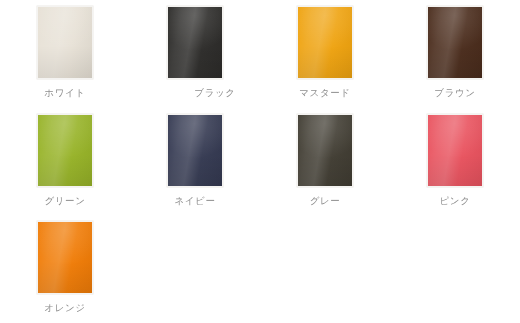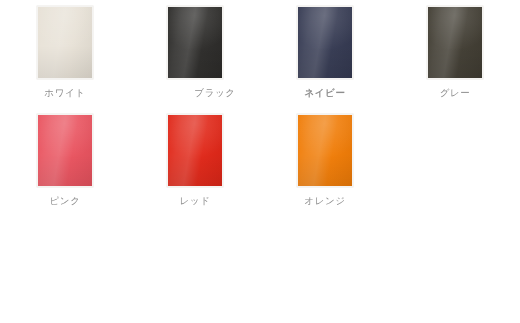--- a/index.html
+++ b/index.html
@@ -103,51 +103,63 @@
   </div>
 
   <div class="swatch-cell">
     <div class="swatch-frame">
       <div class="swatch-chip" style="background-color: rgb(45, 44, 42);"></div>
     </div>
     <div class="swatch-label" style="color: rgb(141, 141, 141); margin-left: 40px;">ブラック</div>
   </div>
 
 
+  <div class="swatch-cell">
+    <div class="swatch-frame">
+      <div class="swatch-chip" style="background-color: rgb(239, 163, 16);"></div>
+    </div>
+    <div class="swatch-label" style="color: rgb(141, 141, 141);">マスタード</div>
+  </div>
 
+  <div class="swatch-cell">
+    <div class="swatch-frame">
+      <div class="swatch-chip" style="background-color: rgb(74, 44, 28);"></div>
+    </div>
+    <div class="swatch-label" style="color: rgb(141, 141, 141);">ブラウン</div>
+  </div>
 
+  <div class="swatch-cell">
+    <div class="swatch-frame">
+      <div class="swatch-chip" style="background-color: rgb(151, 179, 40);"></div>
+    </div>
+    <div class="swatch-label" style="color: rgb(141, 141, 141);">グリーン</div>
+  </div>
 
 
   <div class="swatch-cell">
     <div class="swatch-frame">
       <div class="swatch-chip" style="background-color: rgb(53, 58, 82);"></div>
     </div>
-    <div class="swatch-label" style="color: rgb(141, 141, 141); font-weight: bold;">ネイビー</div>
+    <div class="swatch-label" style="color: rgb(141, 141, 141);">ネイビー</div>
   </div>
 
   <div class="swatch-cell">
     <div class="swatch-frame">
       <div class="swatch-chip" style="background-color: rgb(65, 61, 51);"></div>
     </div>
     <div class="swatch-label" style="color: rgb(141, 141, 141);">グレー</div>
   </div>
 
   <div class="swatch-cell">
     <div class="swatch-frame">
       <div class="swatch-chip" style="background-color: rgb(233, 83, 95);"></div>
     </div>
     <div class="swatch-label" style="color: rgb(141, 141, 141);">ピンク</div>
   </div>
 
-  <div class="swatch-cell">
-    <div class="swatch-frame">
-      <div class="swatch-chip" style="background-color: rgb(224, 39, 24);"></div>
-    </div>
-    <div class="swatch-label" style="color: rgb(141, 141, 141);">レッド</div>
-  </div>
 
   <div class="swatch-cell">
     <div class="swatch-frame">
       <div class="swatch-chip" style="background-color: rgb(240, 124, 7);"></div>
     </div>
     <div class="swatch-label" style="color: rgb(141, 141, 141);">オレンジ</div>
   </div>
 
 </div>
 

